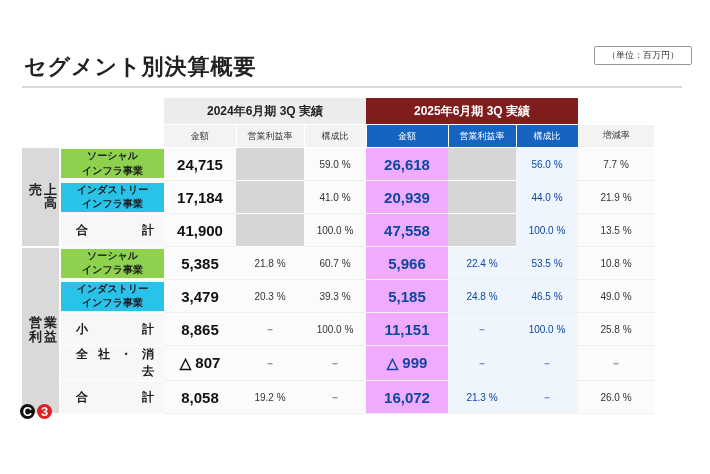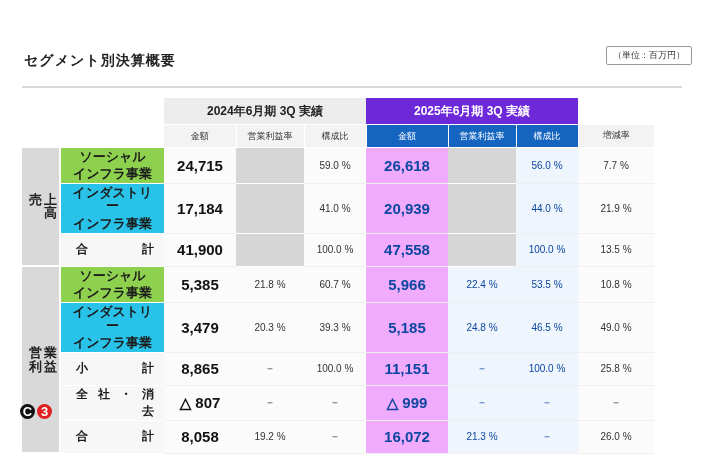--- a/index.html
+++ b/index.html
@@ -9,26 +9,26 @@
     font-family:"Liberation Sans", sans-serif;
     overflow:hidden;
     position:relative;
   }
   .slide{position:absolute;left:0;top:0;width:710px;height:474px;background:#fff;}
 
   .unit{
     position:absolute; right:18px; top:46px;
     font-size:9px; color:#333;
     border:1px solid #999; border-radius:2px;
-    padding:2px 6px; background:#fff;
+    padding:2px 12px; background:#fff;
   }
 
   .title{
     position:absolute; left:24px; top:52px;
-    font-size:14px; font-weight:bold; color:#222;
+    font-size:22px; font-weight:bold; color:#222;
     letter-spacing:1px;
   }
   .title-underline{
     position:absolute; left:22px; top:86px; width:660px; height:2px;
     background:#d9d9d9;
   }
 
   
   .tbl{
     position:absolute; left:22px; top:98px;
@@ -46,21 +46,21 @@
   .c-amt2{width:82px;}
   .c-op2{width:68px;}
   .c-ratio2{width:62px;}
   .c-chg{width:76px;}
 
   .hdr-old{
     background:#ececec; color:#222; font-size:12px; font-weight:bold;
     text-align:center; height:26px; border-bottom:1px solid #fff;
   }
   .hdr-new{
-    background:#6d28d9; color:#fff; font-size:12px; font-weight:bold;
+    background:#7f1d1d; color:#fff; font-size:12px; font-weight:bold;
     text-align:center; height:26px; border-bottom:1px solid #fff;
   }
   .sub-old{
     background:#f3f3f3; color:#333; font-size:9px; text-align:center;
     height:22px; border-right:1px solid #fff; border-bottom:1px solid #fff;
   }
   .sub-new{
     background:#1565c0; color:#fff; font-size:9px; text-align:center;
     height:22px; border-right:1px solid #fff; border-bottom:1px solid #fff;
   }
@@ -76,21 +76,21 @@
     border-bottom:2px solid #fff; border-right:2px solid #fff;
     letter-spacing:2px;
   }
   .side span{display:inline-block; line-height:1.05;text-align:right;}
 
   .segcell{
     height:32px; vertical-align:middle; border-bottom:1px solid #fff;
     background:#f7f7f7; padding-left:4px;
   }
   .tag{
-    display:block; font-size:13px; font-weight:bold; color:#1b1b1b;
+    display:block; font-size:10px; font-weight:bold; color:#1b1b1b;
     line-height:1.05; text-align:center; padding:2px 8px;
   }
   .tag-green{background:#8ed14f;}
   .tag-cyan{background:#29c2e8;}
   .tag-plain{
     display:block; font-size:12px; font-weight:bold; color:#1b1b1b;
     text-align:right; letter-spacing:10px; padding-left:10px;
   }
 
   .num{

